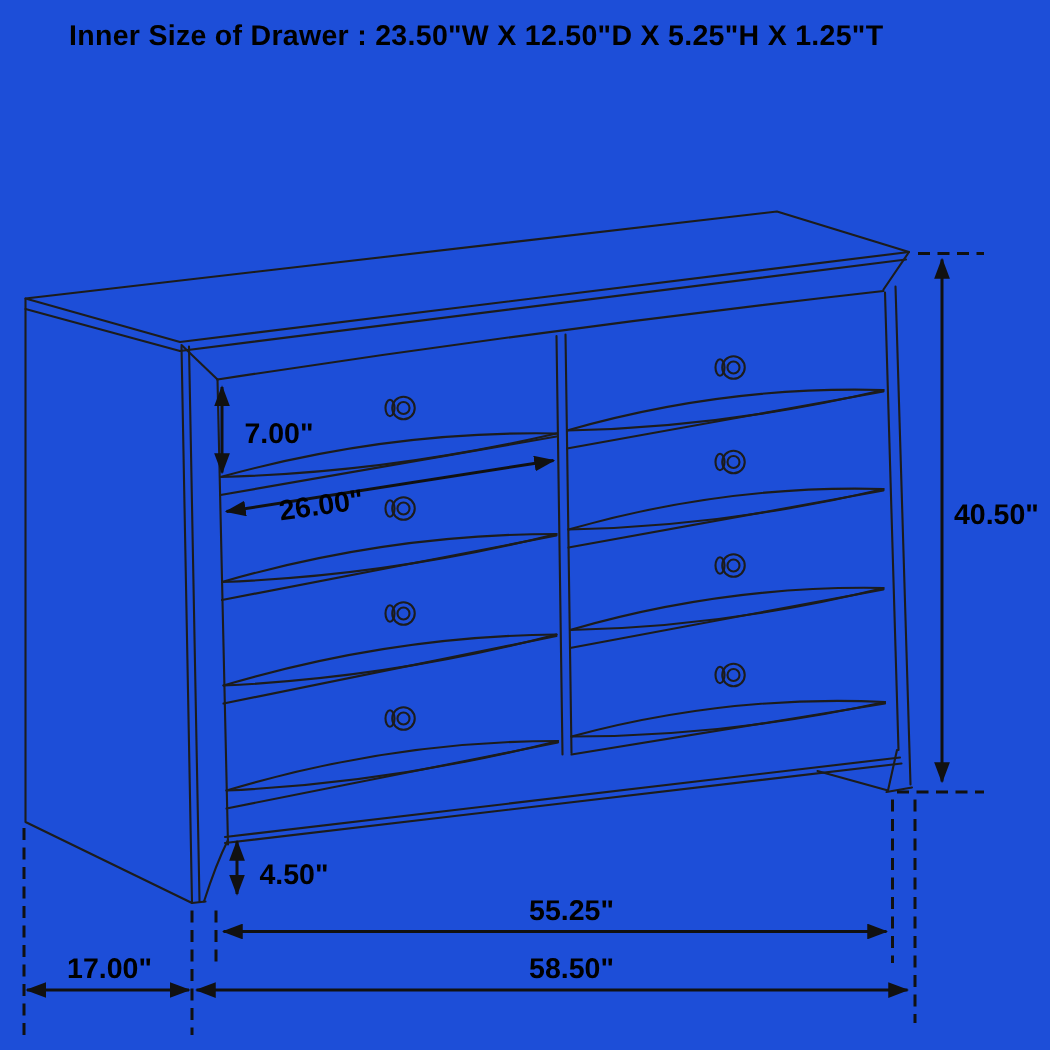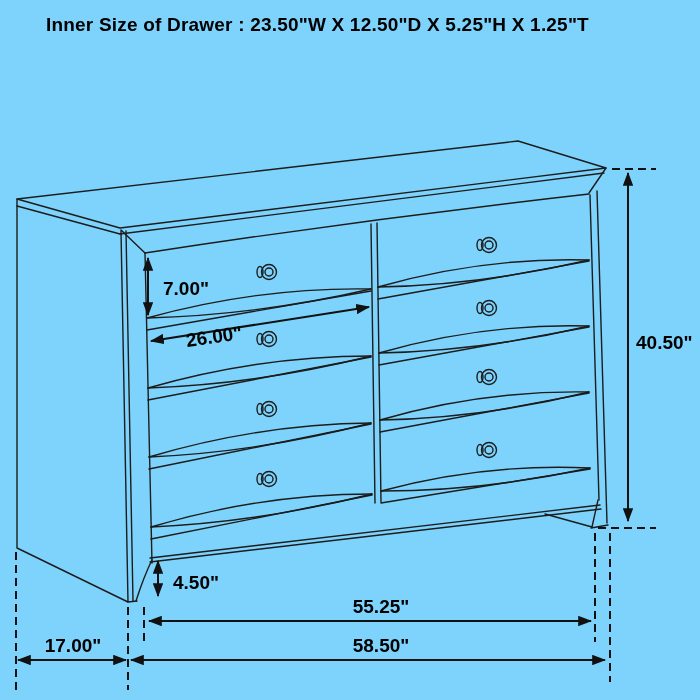--- a/index.html
+++ b/index.html
@@ -1,17 +1,17 @@
 <!DOCTYPE html>
 <html><head>
 <meta charset="utf-8">
 <style>
   html,body{margin:0;padding:0;background:#ffffff;}
   #stage{
-    position:relative;width:700px;height:700px;background:#7dd3fc;overflow:hidden;
+    position:relative;width:700px;height:700px;background:#1d4ed8;overflow:hidden;
     font-family:"Liberation Sans","DejaVu Sans",sans-serif;
   }
   #title-bar{
     position:absolute;left:46px;top:14px;width:640px;
     font-size:19px;font-weight:bold;color:#000;letter-spacing:0.2px;white-space:nowrap;
   }
   svg{position:absolute;left:0;top:0;}
   .art{stroke:#1c1c1c;stroke-width:1.4;fill:none;stroke-linecap:round;stroke-linejoin:round;}
   .dim{stroke:#111;stroke-width:2;fill:none;}
   .dash{stroke:#111;stroke-width:2;fill:none;stroke-dasharray:8 5;}

